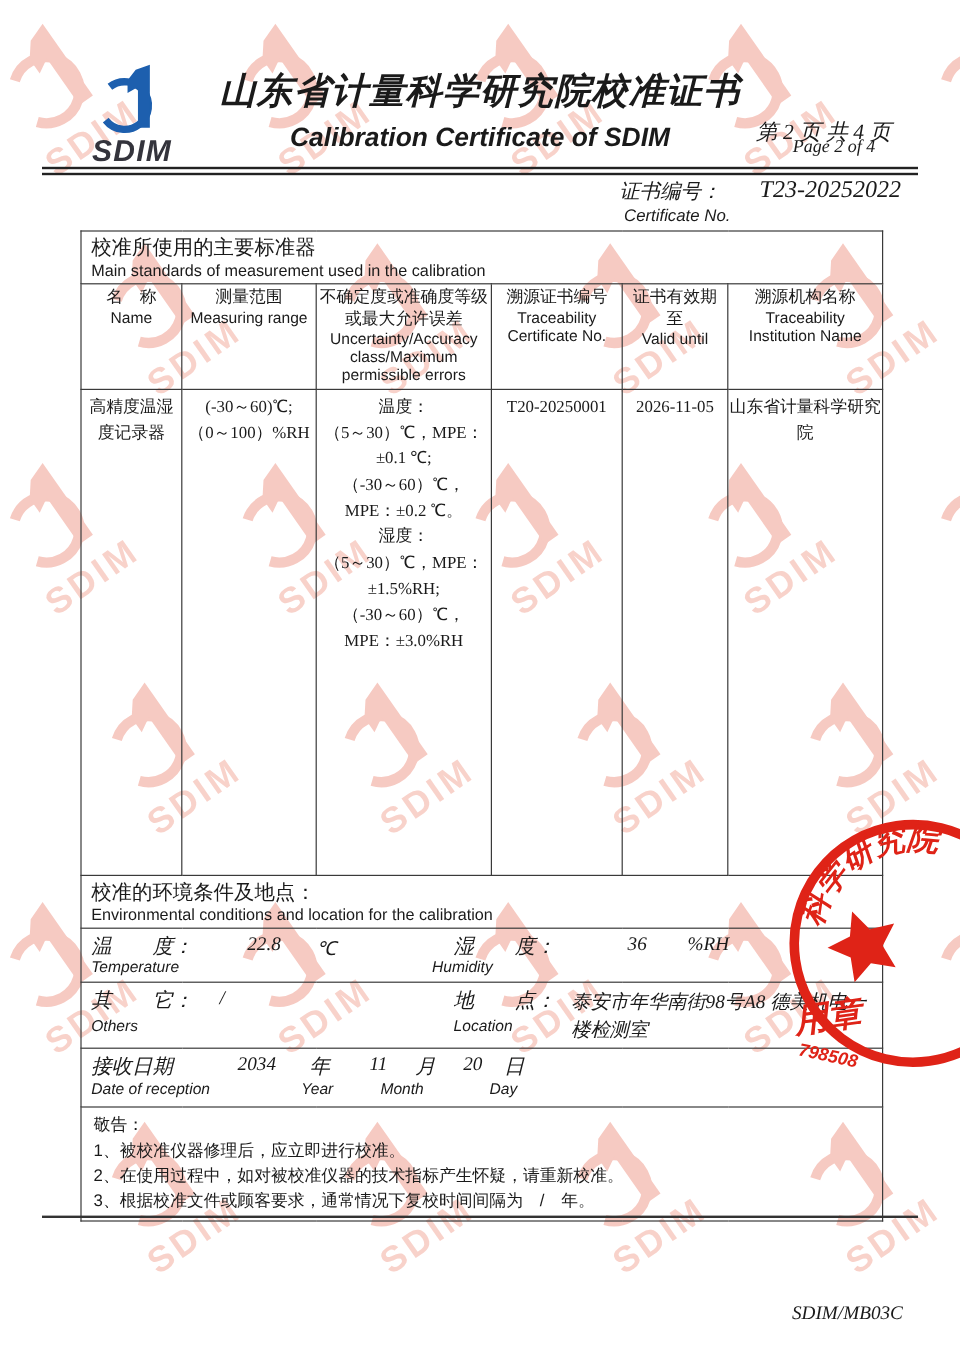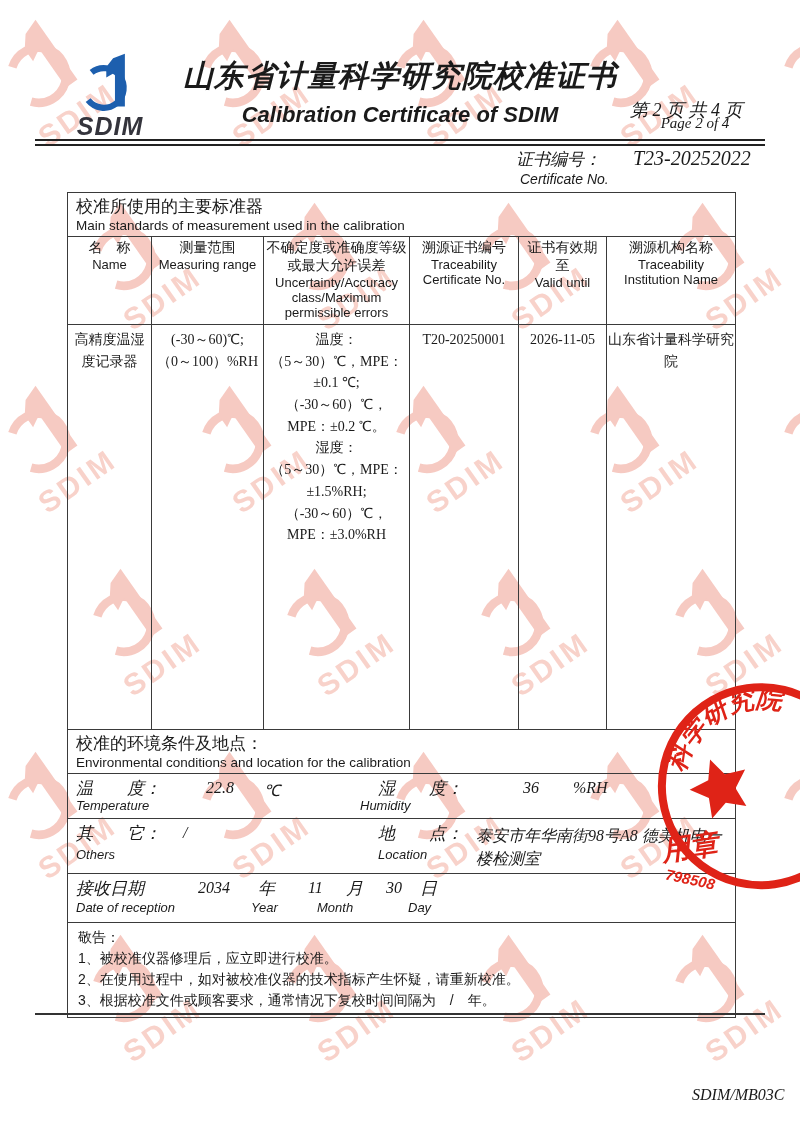--- a/index.html
+++ b/index.html
@@ -51,21 +51,21 @@
   .env-row { position:relative; height:44px; }
   .env-row .cnlabel { font-family:"Liberation Sans", sans-serif; font-size:17px; top:3px; }
   .env-row .value { font-size:16px; top:5px; }
   .env-row .enlabel { font-family:"Liberation Sans", sans-serif; font-size:13px; top:24px; }
   .loc-value { font-size:16px; line-height:1.45; width:255px; }
   .notice { padding:4px 10px 6px 10px; font-family:"Liberation Sans", sans-serif; font-size:14px;
             line-height:1.5; }
   
   .btm-rule { left:35px; top:1013px; width:730px; height:0; border-top:2px solid #333; }
   .footnote { left:68px; font-size:14.5px; line-height:1.4; }
-  .form-code { left:660px; top:1086px; font-size:16px;margin-left:32px; }
+  .form-code { left:660px; top:1086px; font-size:16px; }
   
   .stamp { left:628px; top:676px; width:172px; height:228px; z-index:3; }
   .stamp svg { width:180px; height:228px; }
 </style>
 </head>
 <body>
 
 <svg width="0" height="0" style="position:absolute" aria-hidden="true">
   <defs>
     <symbol id="logo-mark" viewBox="0 0 100 100">
@@ -352,21 +352,21 @@
       </td>
     </tr>
     <tr>
       <td colspan="6">
         <div class="env-row" style="height:48px">
           <span class="abs cnlabel" style="left:8px">接收日期</span>
           <span class="abs value" style="left:130px">2034</span>
           <span class="abs cnlabel" style="left:190px">年</span>
           <span class="abs value" style="left:240px">11</span>
           <span class="abs cnlabel" style="left:278px">月</span>
-          <span class="abs value" style="left:318px">30</span>
+          <span class="abs value" style="left:318px">20</span>
           <span class="abs cnlabel" style="left:352px">日</span>
           <span class="abs enlabel" style="left:8px;   top:26px">Date of reception</span>
           <span class="abs enlabel" style="left:183px; top:26px">Year</span>
           <span class="abs enlabel" style="left:249px; top:26px">Month</span>
           <span class="abs enlabel" style="left:340px; top:26px">Day</span>
         </div>
       </td>
     </tr>
     <tr>
       <td colspan="6" class="notice">

